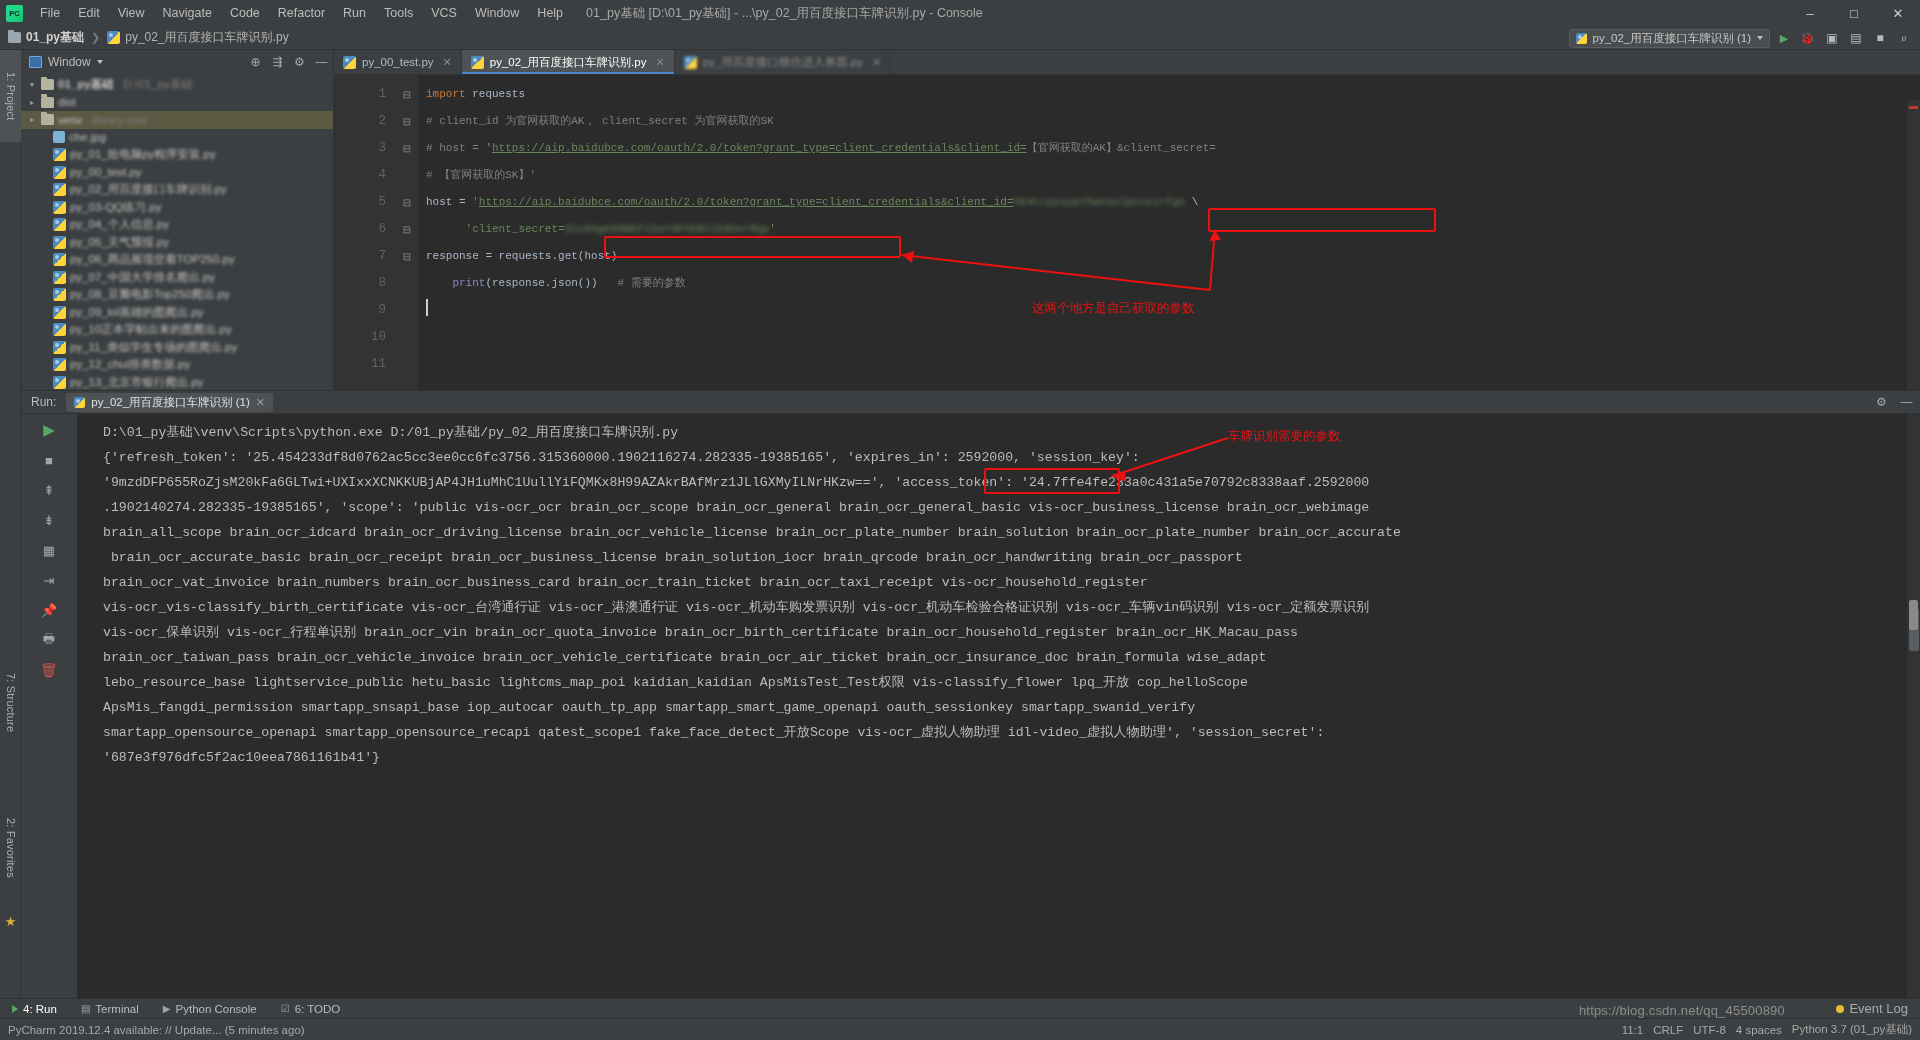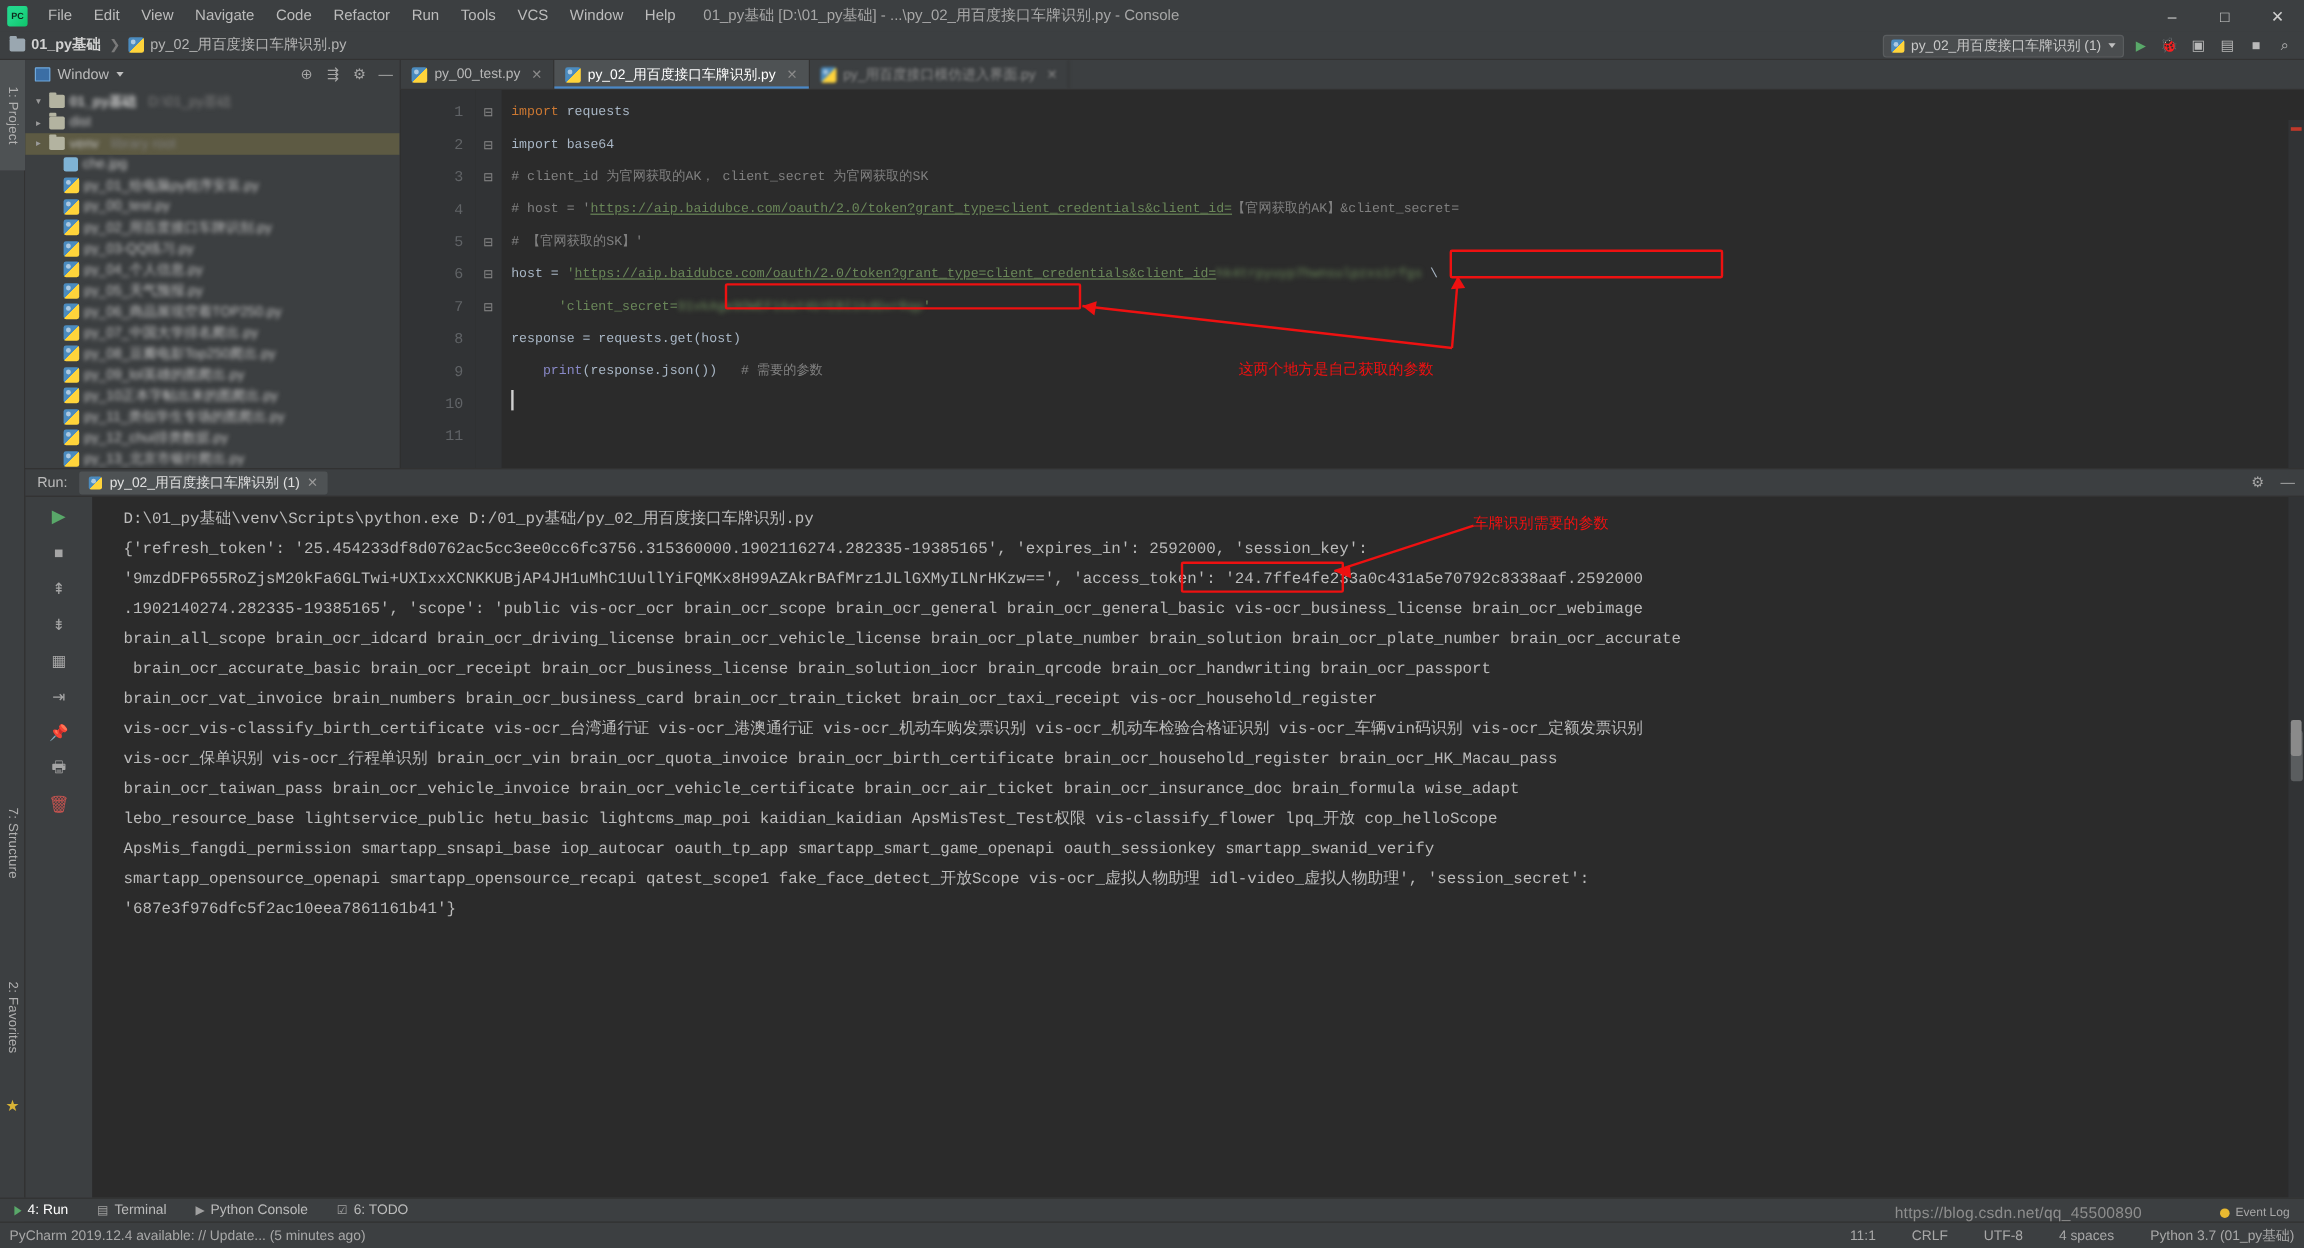--- a/index.html
+++ b/index.html
@@ -212,21 +212,21 @@
   .btab{ display:flex; align-items:center; gap:5px; white-space:nowrap; padding:1px 4px;}
   .btab.active{ color:#ffffff; }
   .btab .tri{ width:0;height:0;border-top:4px solid transparent;border-bottom:4px solid transparent;border-left:6px solid #59a869;}
 
   
   .statusbar{
     position:absolute; left:0; bottom:0; right:0; height:22px; background:#3c3f41;
     display:flex; align-items:center; font-size:11.5px; color:#a8a8a8; padding-left:8px;
     border-top:1px solid #323232;
   }
-  .sb-right{ position:absolute; right:8px; display:flex; align-items:center; gap:30px; }
+  .sb-right{ position:absolute; right:8px; display:flex; align-items:center; gap:10px; }
   .sb-item{ white-space:nowrap; }
   .evt-dot{ width:8px;height:8px;border-radius:50%;background:#e8b931; }
 
   
   .anno{ position:absolute; pointer-events:none; }
   .anno-box{ border:2px solid #ee1111; border-radius:2px; }
   .anno-text{
     color:#ee1111; font-family:"Liberation Sans", sans-serif; font-size:12.5px;
     white-space:nowrap; font-weight:normal;
   }
@@ -466,21 +466,20 @@
           <div>⊟</div>
           <div>⊟</div>
           <div>⊟</div>
           <div></div>
           <div></div>
           <div></div>
           <div></div>
         </div>
       <div class="code" id="code">
           <div class="cline"><span class="kw">import </span><span class="id">requests</span></div>
-          <div class="cline"><span class="id">import </span><span class="id">base64</span></div>
           <div class="cline"><span class="cm"># client_id 为官网获取的AK， client_secret 为官网获取的SK</span></div>
           <div class="cline"><span class="cm"># host = '</span><span class="url">https://aip.baidubce.com/oauth/2.0/token?grant_type=client_credentials&amp;client_id=</span><span class="cm">【官网获取的AK】&amp;client_secret=</span></div>
           <div class="cline"><span class="cm"># 【官网获取的SK】'</span></div>
           <div class="cline"><span class="id">host = </span><span class="str">'</span><span class="url">https://aip.baidubce.com/oauth/2.0/token?grant_type=client_credentials&amp;client_id=</span><span class="blurtok str">hk4trpyuyp7hwnsulpzxs1rfgs</span><span class="id"> \</span></div>
           <div class="cline"><span class="str">      'client_secret=</span><span class="blurtok str">91vkAge9OWEF16aY4bYEBI1kdGvrRqp</span><span class="str">'</span></div>
           <div class="cline"><span class="id">response = requests.</span><span class="id">get</span><span class="id">(host)</span></div>
           <div class="cline"><span class="id">    </span><span class="builtin">print</span><span class="id">(response.json())   </span><span class="cm"># 需要的参数</span></div>
           <div class="cline"><span class="cursor"></span></div>
         </div>
       <div class="editor-scroll">
@@ -544,21 +543,21 @@
     <span class="sb-item">PyCharm 2019.12.4 available: // Update... (5 minutes ago)</span>
     <div class="sb-right">
       <span class="sb-item">11:1</span>
       <span class="sb-item">CRLF</span>
       <span class="sb-item">UTF-8</span>
       <span class="sb-item">4 spaces</span>
       <span class="sb-item">Python 3.7 (01_py基础)</span>
     </div>
   </div>
 
-  <div style="position:absolute;right:12px;bottom:24px;display:flex;align-items:center;gap:5px;font-size:10px;color:#a8a8a8;margin-left:13px;">
+  <div style="position:absolute;right:12px;bottom:24px;display:flex;align-items:center;gap:5px;font-size:13px;color:#a8a8a8;margin-left:13px;">
     <span class="evt-dot"></span>
     <span>Event Log</span>
   </div>
 
   <div class="watermark">https://blog.csdn.net/qq_45500890</div>
 
   <div class="anno anno-box" style="left:1208px; top:208px; width:228px; height:24px;"></div>
   <div class="anno anno-box" style="left:604px; top:236px; width:297px; height:22px;"></div>
 
   <svg class="anno" style="left:880px; top:215px; width:600px; height:110px;" viewBox="0 0 600 110">

